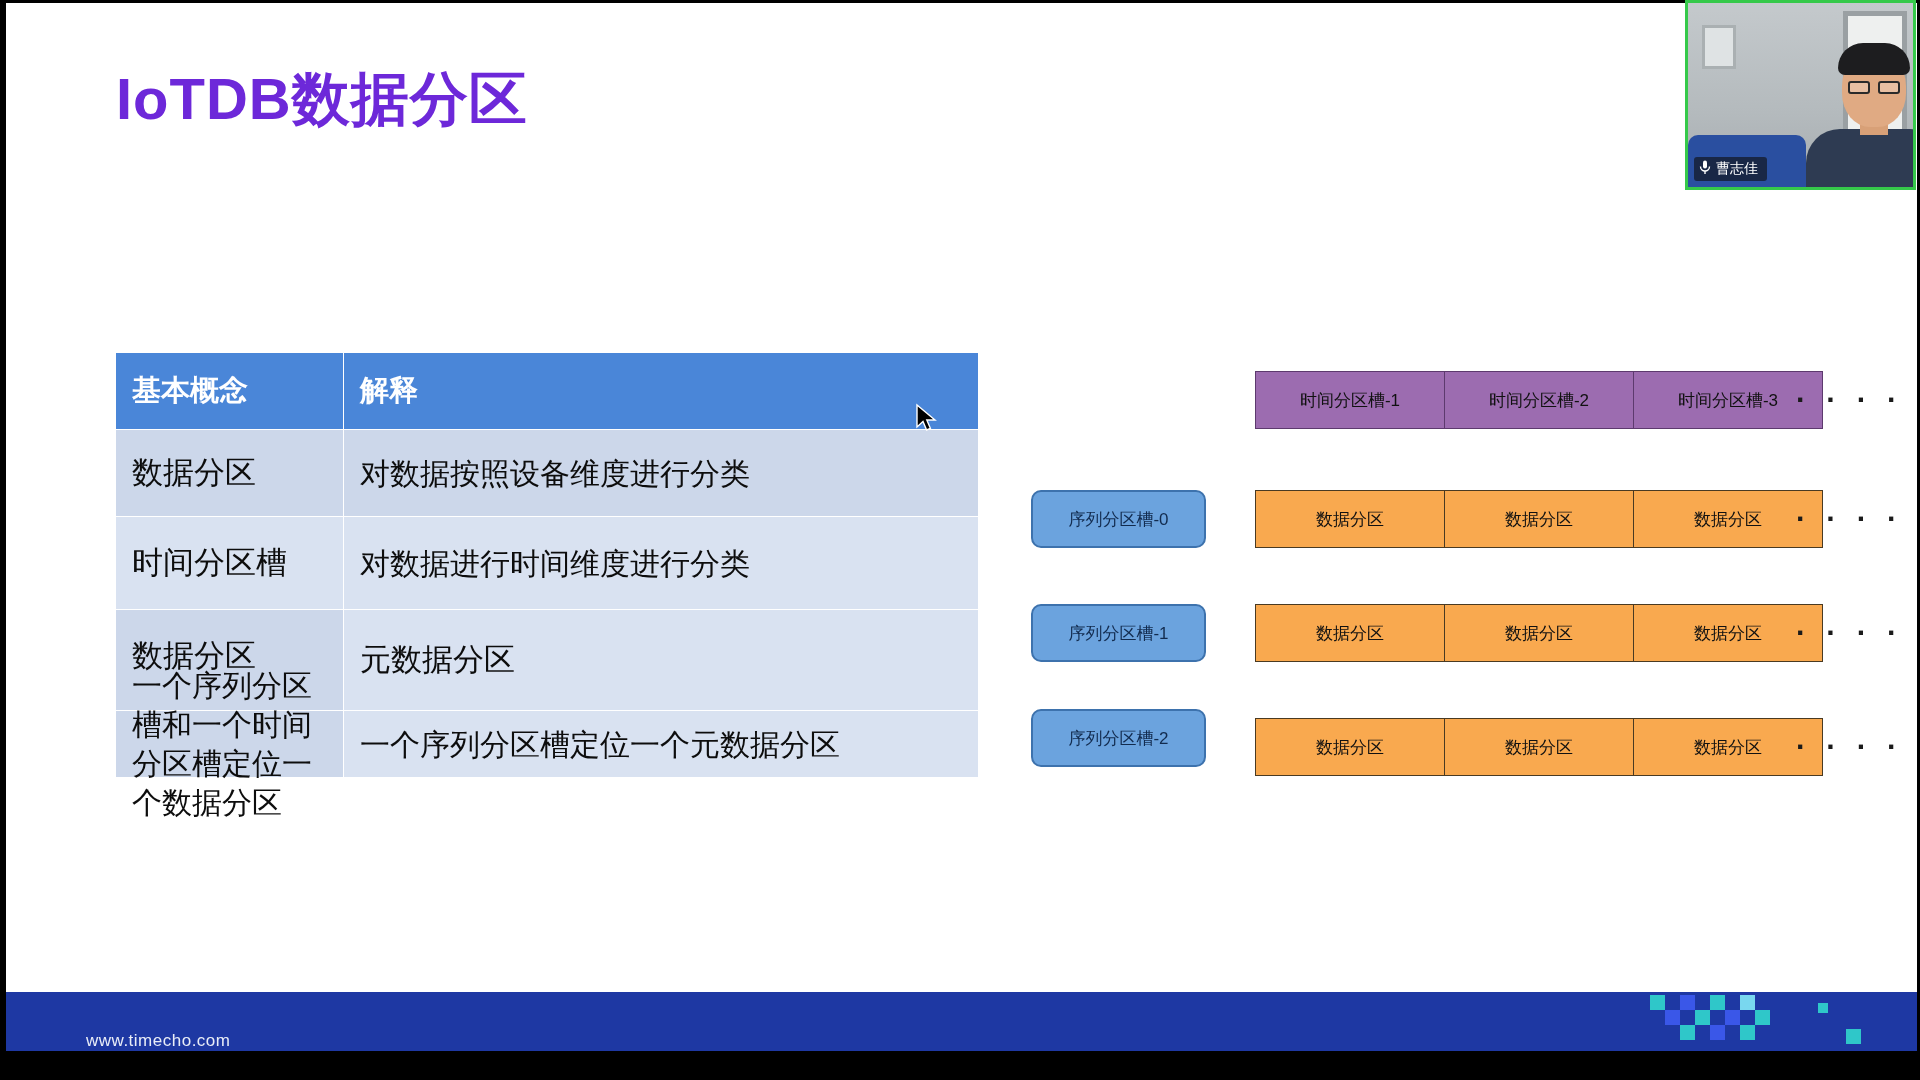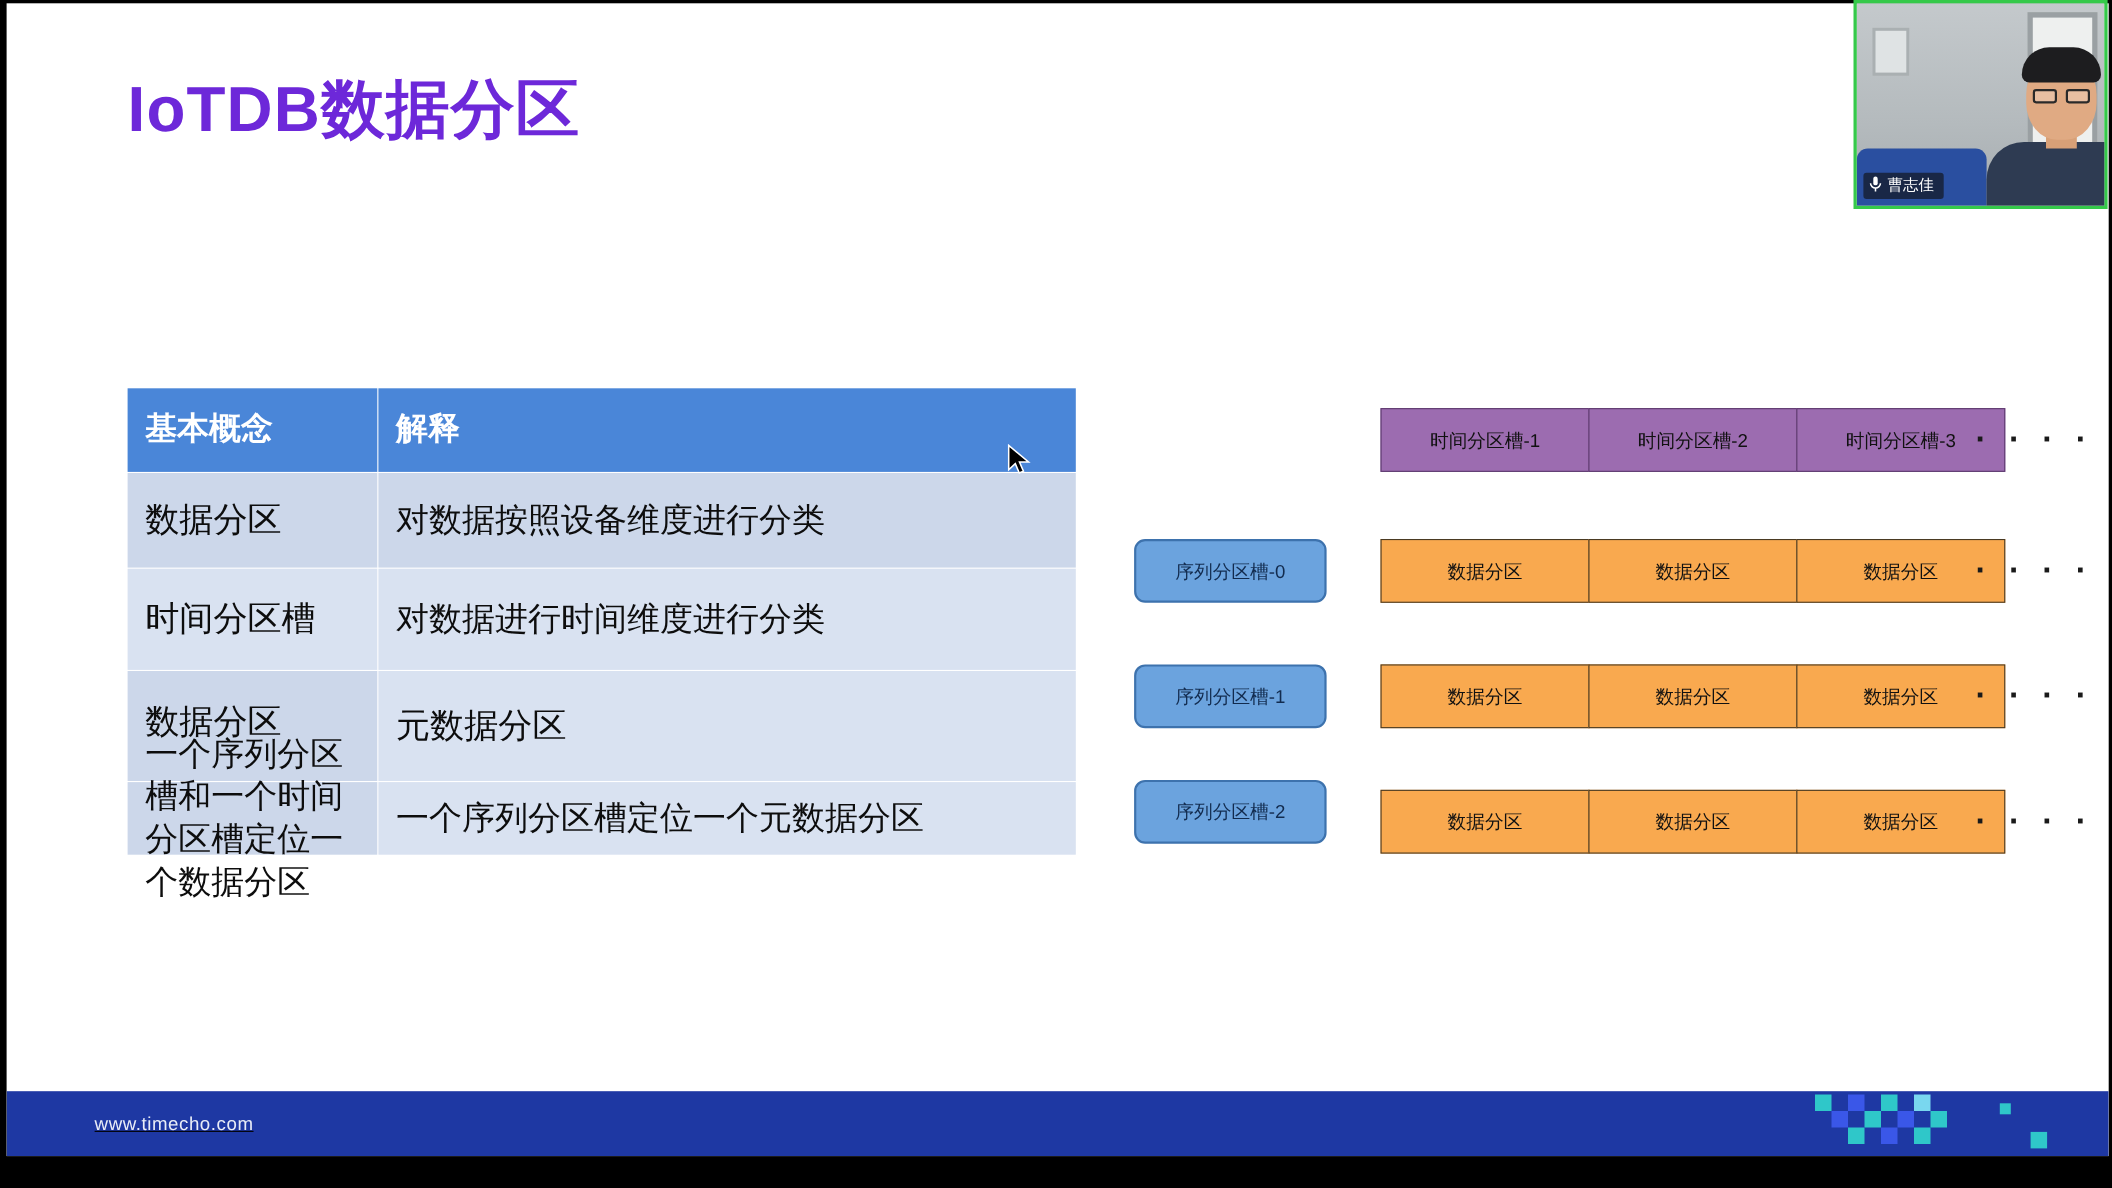--- a/index.html
+++ b/index.html
@@ -24,21 +24,21 @@
   .bar .box { width:190px; height:58px; border:1px solid #3a3a3a; }
   .bar .box + .box { margin-left:-1px; }
   .purple { background:#9c6cb0; border-color:#5d3a6e !important; }
   .orange { background:#f9a94f; border-color:#4a3a22 !important; }
 
   .series-slot { position:absolute; left:1025px; width:175px; height:58px; background:#6ba3de; border:2px solid #3d72ad; border-radius:10px; display:flex; align-items:center; justify-content:center; font-size:17px; color:#122b4e; }
 
   .dots { position:absolute; font-size:30px; font-weight:bold; color:#1a1a1a; letter-spacing:6px; white-space:nowrap; }
 
   
-  .footer-bar { position:absolute; left:0; bottom:0; width:100%; height:59px; background:#1e38a3; display:flex; align-items:center; padding-left:80px;text-decoration:underline; }
+  .footer-bar { position:absolute; left:0; bottom:0; width:100%; height:59px; background:#1e38a3; display:flex; align-items:flex-end; padding-left:80px; }
   .footer-url { color:#e9edf7; font-size:17px; letter-spacing:0.5px; }
   .deco { position:absolute; }
   .px { position:absolute; width:15px; height:15px; }
   .px.t { background:#2fc7c9; }
   .px.b { background:#3a57e8; }
   .px.l { background:#79d7ef; }
   .px.sm { width:10px; height:10px; }
 
   
   .webcam { position:absolute; top:0; right:4px; width:231px; height:190px; border:3px solid #35c94a; background:linear-gradient(180deg,#c4c9cc 0%,#b4babd 60%,#a6acb0 100%); overflow:hidden; z-index:5; }

